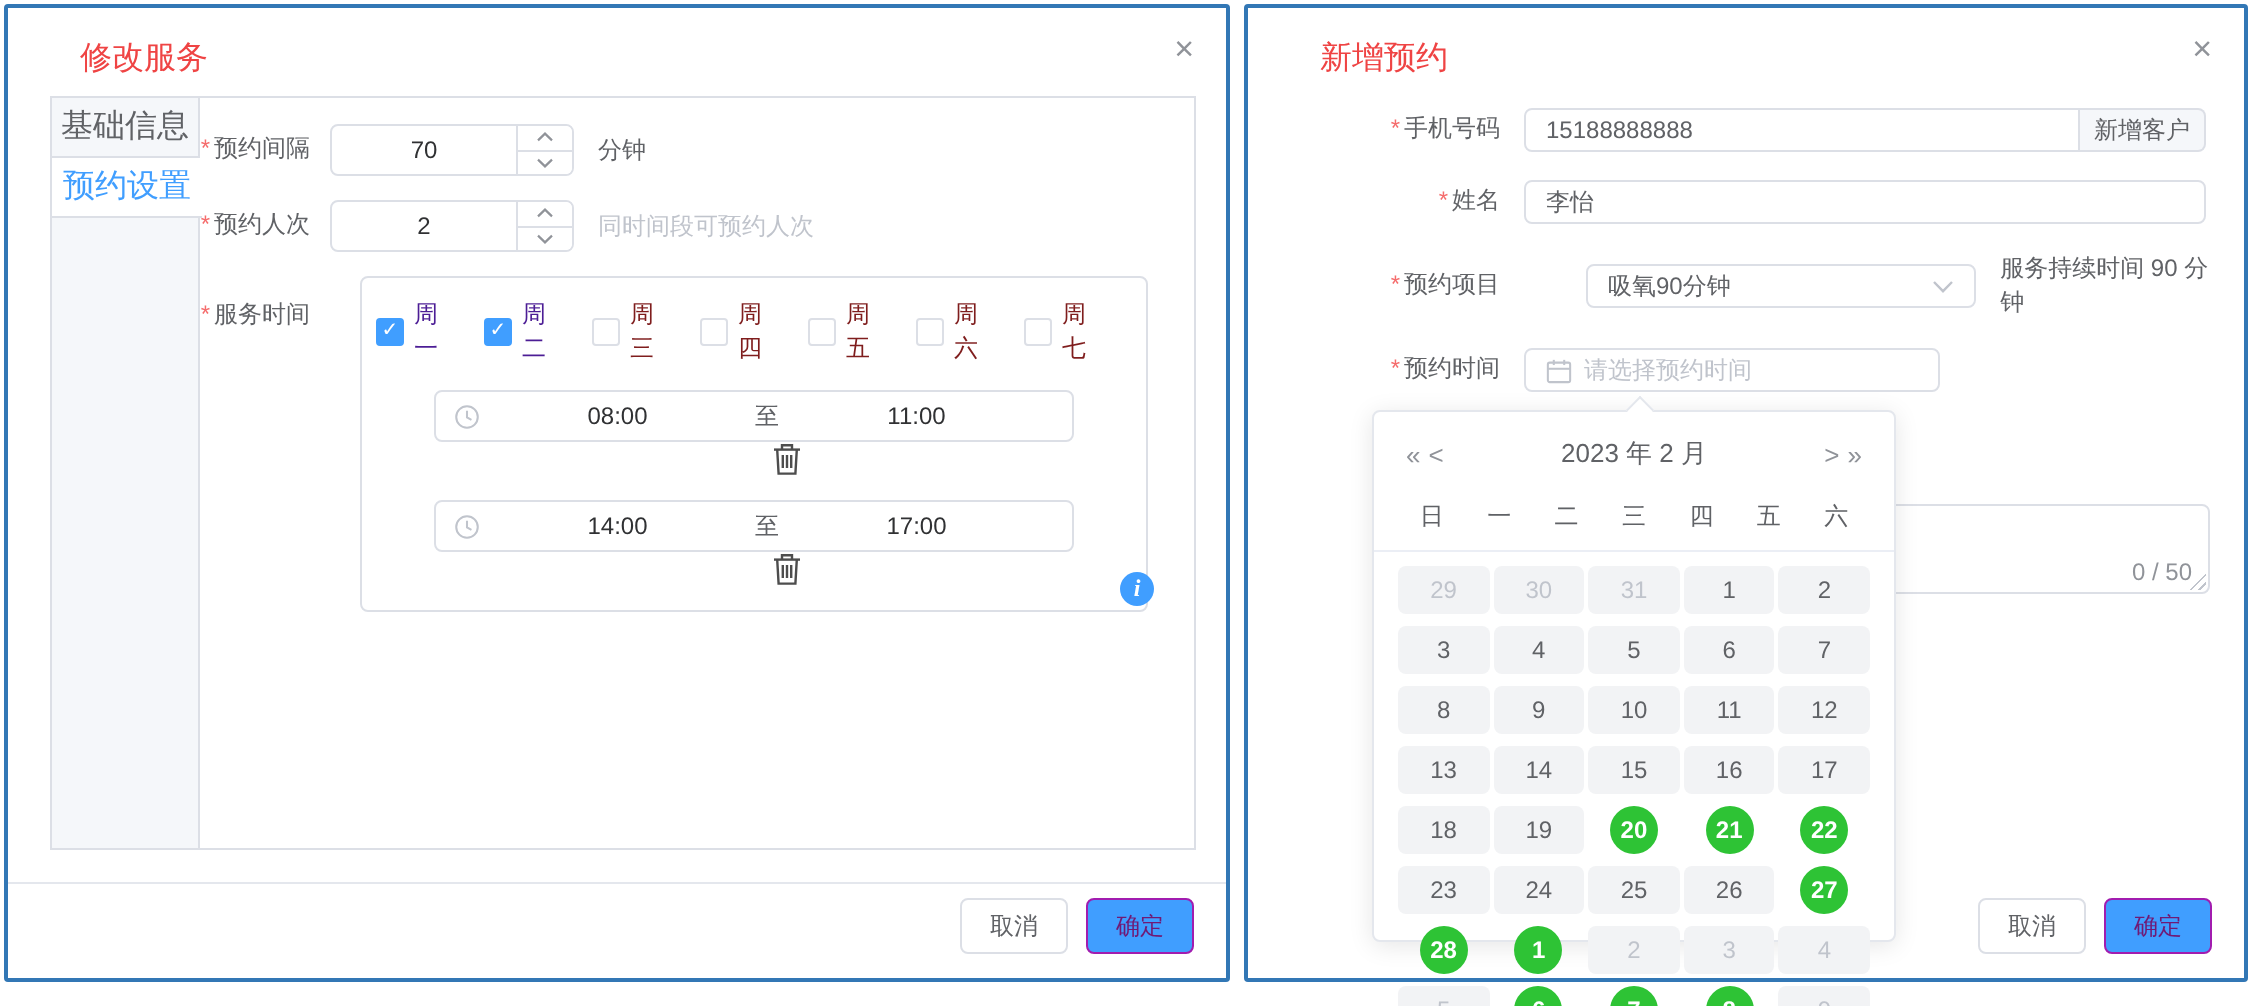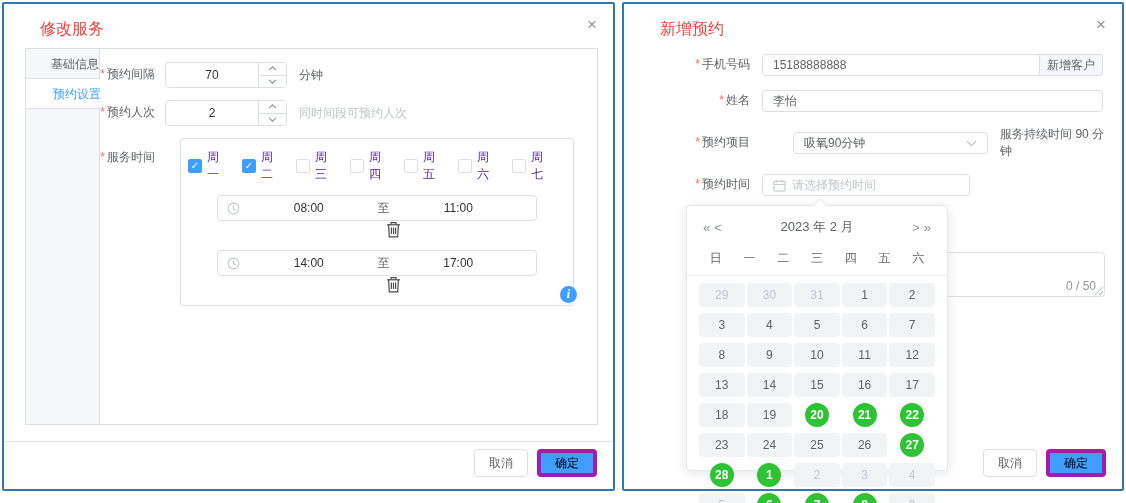--- a/index.html
+++ b/index.html
@@ -10,21 +10,21 @@
   .dlg-left  { left:2px;  width:613px; height:489px; }
   .dlg-right { left:622px; width:502px; height:489px; }
 
   .dlg-title { position:absolute; left:36px; top:15px; font-size:16px; color:#ef4444; }
   .dlg-close { position:absolute; right:16px; top:12px; font-size:17px; color:#909399; cursor:pointer; line-height:1; }
 
   
   .tabs-card { position:absolute; left:21px; top:44px; width:573px; height:377px;
     border:1px solid #dcdfe6; display:flex; background:#fff; }
   .tab-strip { width:74px; background:#f5f7fa; border-right:1px solid #dcdfe6; flex:none; }
-  .tab { height:30px; line-height:30px; text-align:right; font-size:12px; color:#606266;
+  .tab { height:30px; line-height:30px; text-align:center; font-size:16px; color:#606266;
     border-bottom:1px solid #dcdfe6; cursor:pointer; position:relative; }
   .tab.active { background:#fff; color:#409eff; width:75px; margin-right:-1px; z-index:2; }
   .tab-content { flex:1; padding:13px 14px 0 0; position:relative; }
 
   .form-row { display:flex; align-items:center; margin-bottom:12px; }
   .lbl { width:65px; padding-right:10px; flex:none; text-align:right; font-size:12px; color:#606266; line-height:1.3; }
   .req { color:#f56c6c; margin-right:2px; }
 
   .num-input { width:122px; height:26px; border:1px solid #dcdfe6; border-radius:4px;
     display:flex; align-items:stretch; overflow:hidden; background:#fff; }
@@ -35,40 +35,40 @@
   .suffix { margin-left:12px; font-size:12px; color:#606266; }
   .hint { margin-left:12px; font-size:12px; color:#c0c4cc; }
 
   .service-box { margin-left:15px; width:394px; border:1px solid #dcdfe6; border-radius:4px;
     padding:10px 7px 12px; position:relative; }
   .weekday-list { display:flex; align-items:center; }
   .ck { display:flex; align-items:center; margin-right:12px; cursor:pointer; }
   .ckbox { width:14px; height:14px; border:1px solid #dcdfe6; border-radius:2px; background:#fff;
     margin-right:5px; font-size:10px; line-height:12px; text-align:center; color:#fff; flex:none; }
   .ck.checked .ckbox { background:#409eff; border-color:#409eff; }
-  .cklabel { font-size:12px; color:#4c1d95; }
+  .cklabel { font-size:12px; color:#7f1d1d; }
   .ck.checked .cklabel { color:#4c1d95; }
 
   .time-row { display:flex; align-items:center; margin-top:12px;flex-direction:column; }
   .time-input { width:320px; height:26px; border:1px solid #dcdfe6; border-radius:4px;
     display:flex; align-items:center; padding:0 9px; background:#fff; }
   .clock { display:flex; align-items:center; }
   .t-val { flex:1; text-align:center; font-size:12px; color:#303133; }
   .t-sep { font-size:12px; color:#606266; }
   .trash { margin-left:32px; display:flex; cursor:pointer; }
   .info-badge { position:absolute; right:-4px; bottom:2px; width:17px; height:17px; border-radius:50%;
     background:#409eff; color:#fff; font-family:"Liberation Serif",serif; font-style:italic; font-weight:bold;
     font-size:12px; display:flex; align-items:center; justify-content:center; z-index:3; }
 
   .footer-line { position:absolute; left:0; right:0; bottom:47px; border-top:1px solid #e4e7ed; }
   .footer-btns { position:absolute; right:16px; bottom:12px; display:flex; gap:9px; }
   .btn { height:28px; padding:0 14px; border-radius:4px; font-size:12px; display:inline-flex;
     align-items:center; cursor:pointer; white-space:nowrap; }
   .btn-default { border:1px solid #dcdfe6; background:#fff; color:#606266; }
-  .btn-primary { border:4px solid #a21caf; background:#409eff; color:#000000; }
+  .btn-primary { border:1px solid #a21caf; background:#409eff; color:#701a75; }
 
   
   .rd-body { position:absolute; left:30px; top:50px; right:14px; }
   .rd-body .form-row { margin-bottom:14px; }
   .rd-body .lbl { width:108px; padding-right:12px; }
   .input { height:22px; border:1px solid #dcdfe6; border-radius:4px; background:#fff;
     display:flex; align-items:center; padding:0 10px; font-size:12px; color:#606266; }
   .input-group { display:flex; width:341px; }
   .input-group .input { flex:1; border-radius:4px 0 0 4px; }
   .append-btn { width:63px; flex:none; border:1px solid #dcdfe6; border-left:none; background:#f5f7fa;

